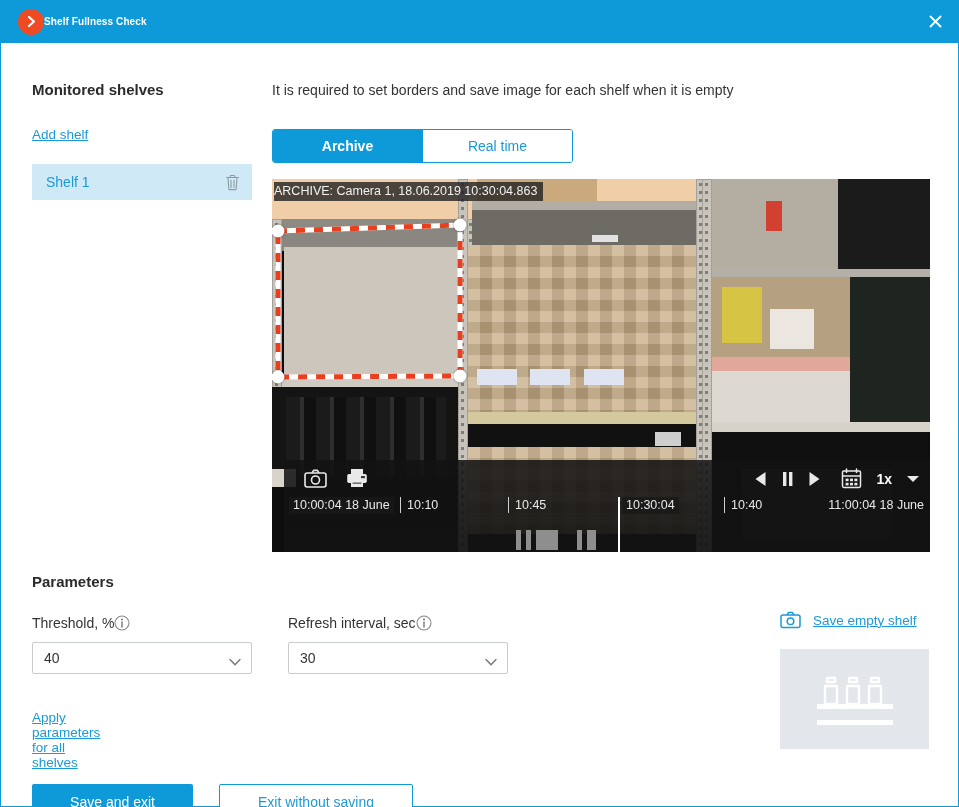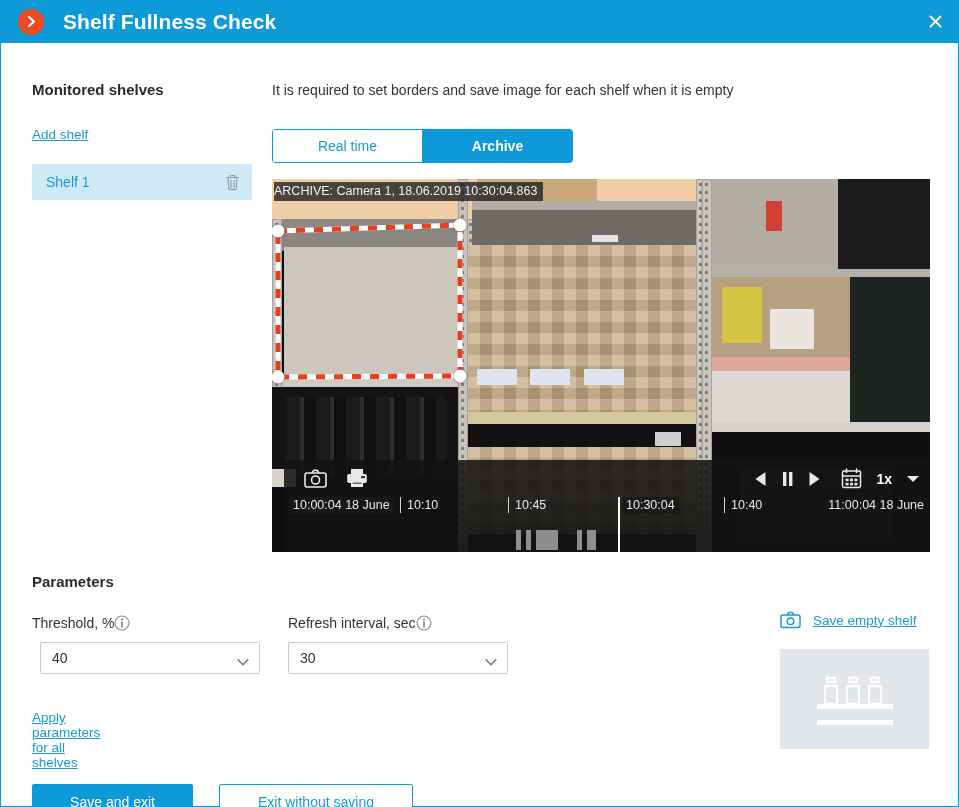--- a/index.html
+++ b/index.html
@@ -27,22 +27,21 @@
   #logo {
     width: 26px; height: 26px; border-radius: 50%;
     background: #ee4a23;
     margin-left: 17px;
     display: flex; align-items: center; justify-content: center;
     flex: none;
   }
   #logo svg { display: block; }
   #app-title {
     color: #ffffff;
-    font-size: 21px; font-weight: bold;
-    margin-left: 19px;
+    font-size: 10px; font-weight: bold;
     letter-spacing: .1px;
   }
   #close-btn {
     position: absolute; right: 0; top: 0;
     width: 46px; height: 43px;
     display: flex; align-items: center; justify-content: center;
     cursor: pointer;
   }
   #close-btn svg { display: block; }
 
@@ -263,22 +262,22 @@
             </svg>
           </span>
         </div>
       </div>
     </div>
 
     <div id="right-col">
       <div id="hint">It is required to set borders and save image for each shelf when it is empty</div>
 
       <div id="tabs">
+        <div class="tab active">Archive</div>
         <div class="tab">Real time</div>
-        <div class="tab active">Archive</div>
       </div>
 
       <div id="video">
         <div id="scene">
           <div class="dark-bg"></div>
           <div class="wall" style="left:0;width:205px;height:52px;"></div>
           <div class="wall" style="left:205px;width:240px;height:22px;"></div>
 
           <div class="rack" style="left:0;top:40px;width:204px;height:9px;background:#8d8a83;"></div>
           <div class="boxes cool" style="left:4px;top:49px;width:196px;height:23px;background:#8a8780;background-image:none;"></div>
@@ -431,21 +430,21 @@
         <div class="field-label">
           <span>Threshold, %</span>
           <span class="info-icon">
             <svg width="16" height="16" viewBox="0 0 16 16">
               <circle cx="8" cy="8" r="7" fill="none" stroke="#8a8a8a" stroke-width="1.1"></circle>
               <circle cx="8" cy="4.4" r=".95" fill="#6a6a6a"></circle>
               <path d="M8 6.8 v5.2" stroke="#6a6a6a" stroke-width="1.3" stroke-linecap="round"></path>
             </svg>
           </span>
         </div>
-        <div class="selectbox" style="margin-top:11px;margin-left:8px;">
+        <div class="selectbox" style="margin-top:11px;">
           <span>40</span>
           <span class="caret">
             <svg width="12" height="9" viewBox="0 0 12 9">
                 <path d="M1 1.5 L6 6.8 L11 1.5" fill="none" stroke="#6b7280" stroke-width="1.3" stroke-linecap="round"></path>
               </svg>
           </span>
         </div>
       </div>
 
       <div id="field-refresh">

